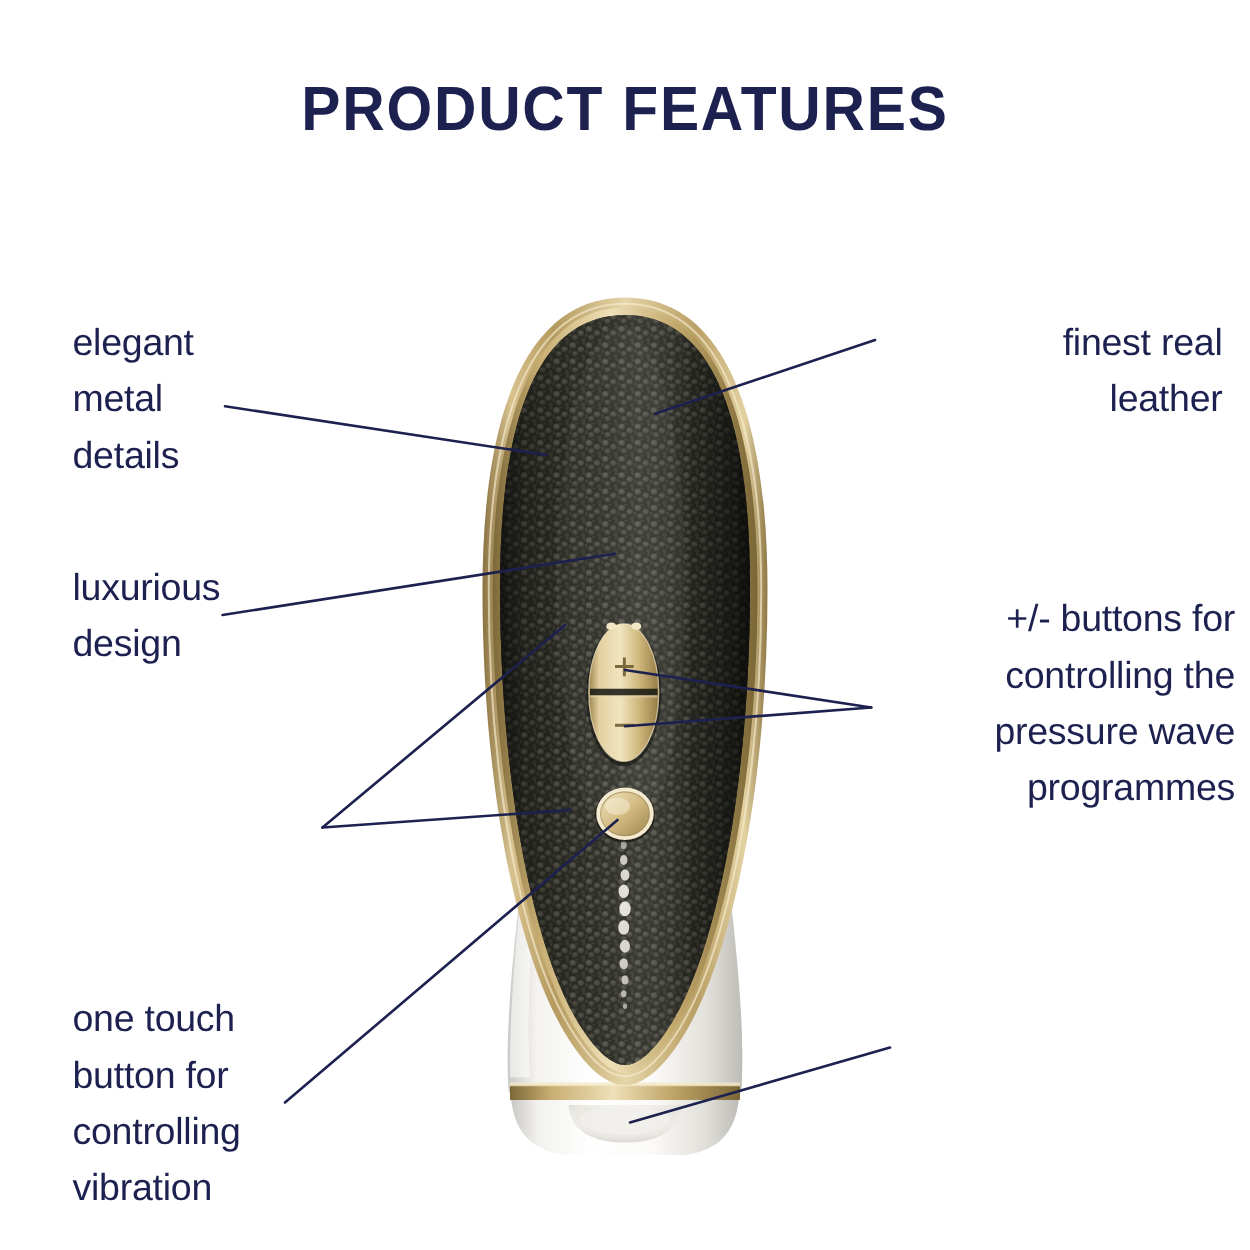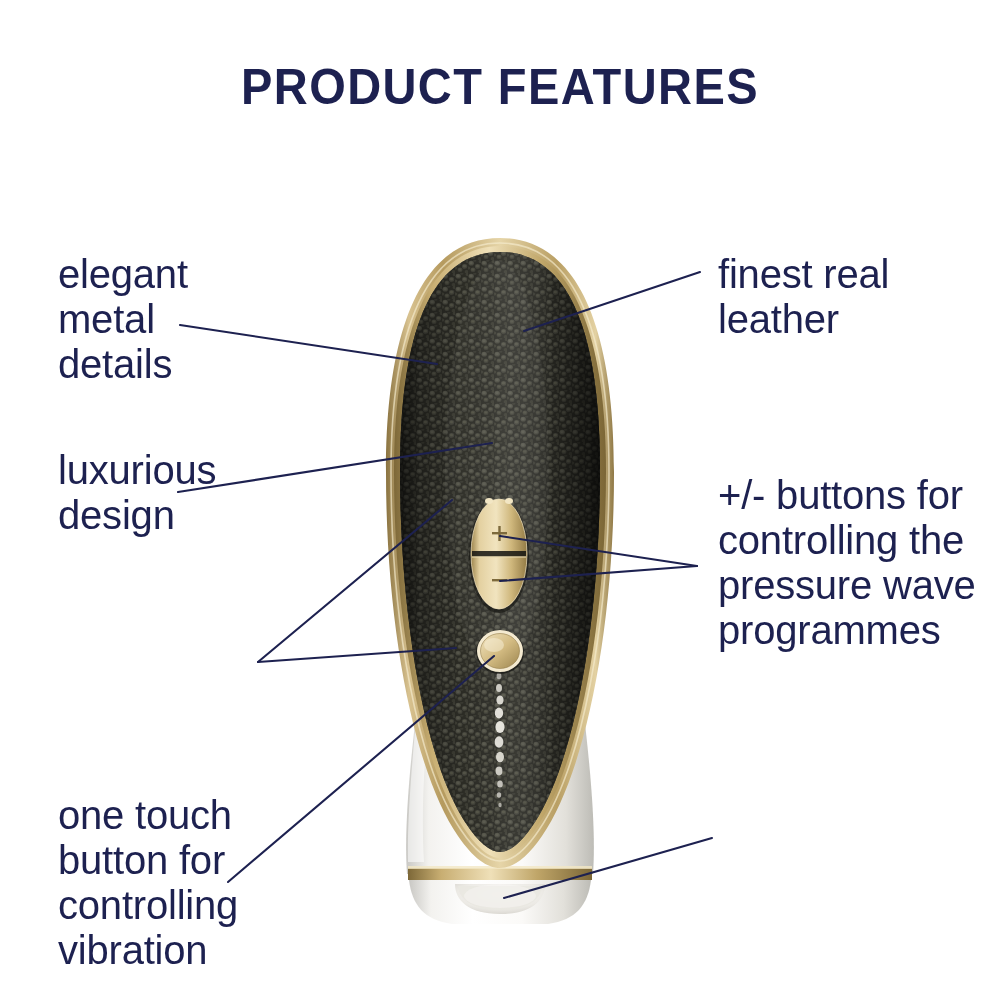--- a/index.html
+++ b/index.html
@@ -22,27 +22,27 @@
     color:#1d2150;
     font-family:"Liberation Sans", sans-serif;
     transform:scaleX(0.94);
     transform-origin:50% 50%;
   }
 
   
   .label{
     position:absolute;
     color:#1d2150;
-    font-size:40px;
+    font-size:30px;
     line-height:45px;
     font-family:"Liberation Sans", sans-serif;
     white-space:pre-line;
     letter-spacing:-0.2px;
   }
-  .label.right{text-align:left;}
+  .label.right{text-align:right;}
   .label.left{text-align:left;}
 
   
   svg.layer{position:absolute;left:0;top:0;width:1000px;height:1000px;}
   svg.layer.lines{pointer-events:none;}
 </style>
 </head>
 <body>
 
 <div id="stage">

